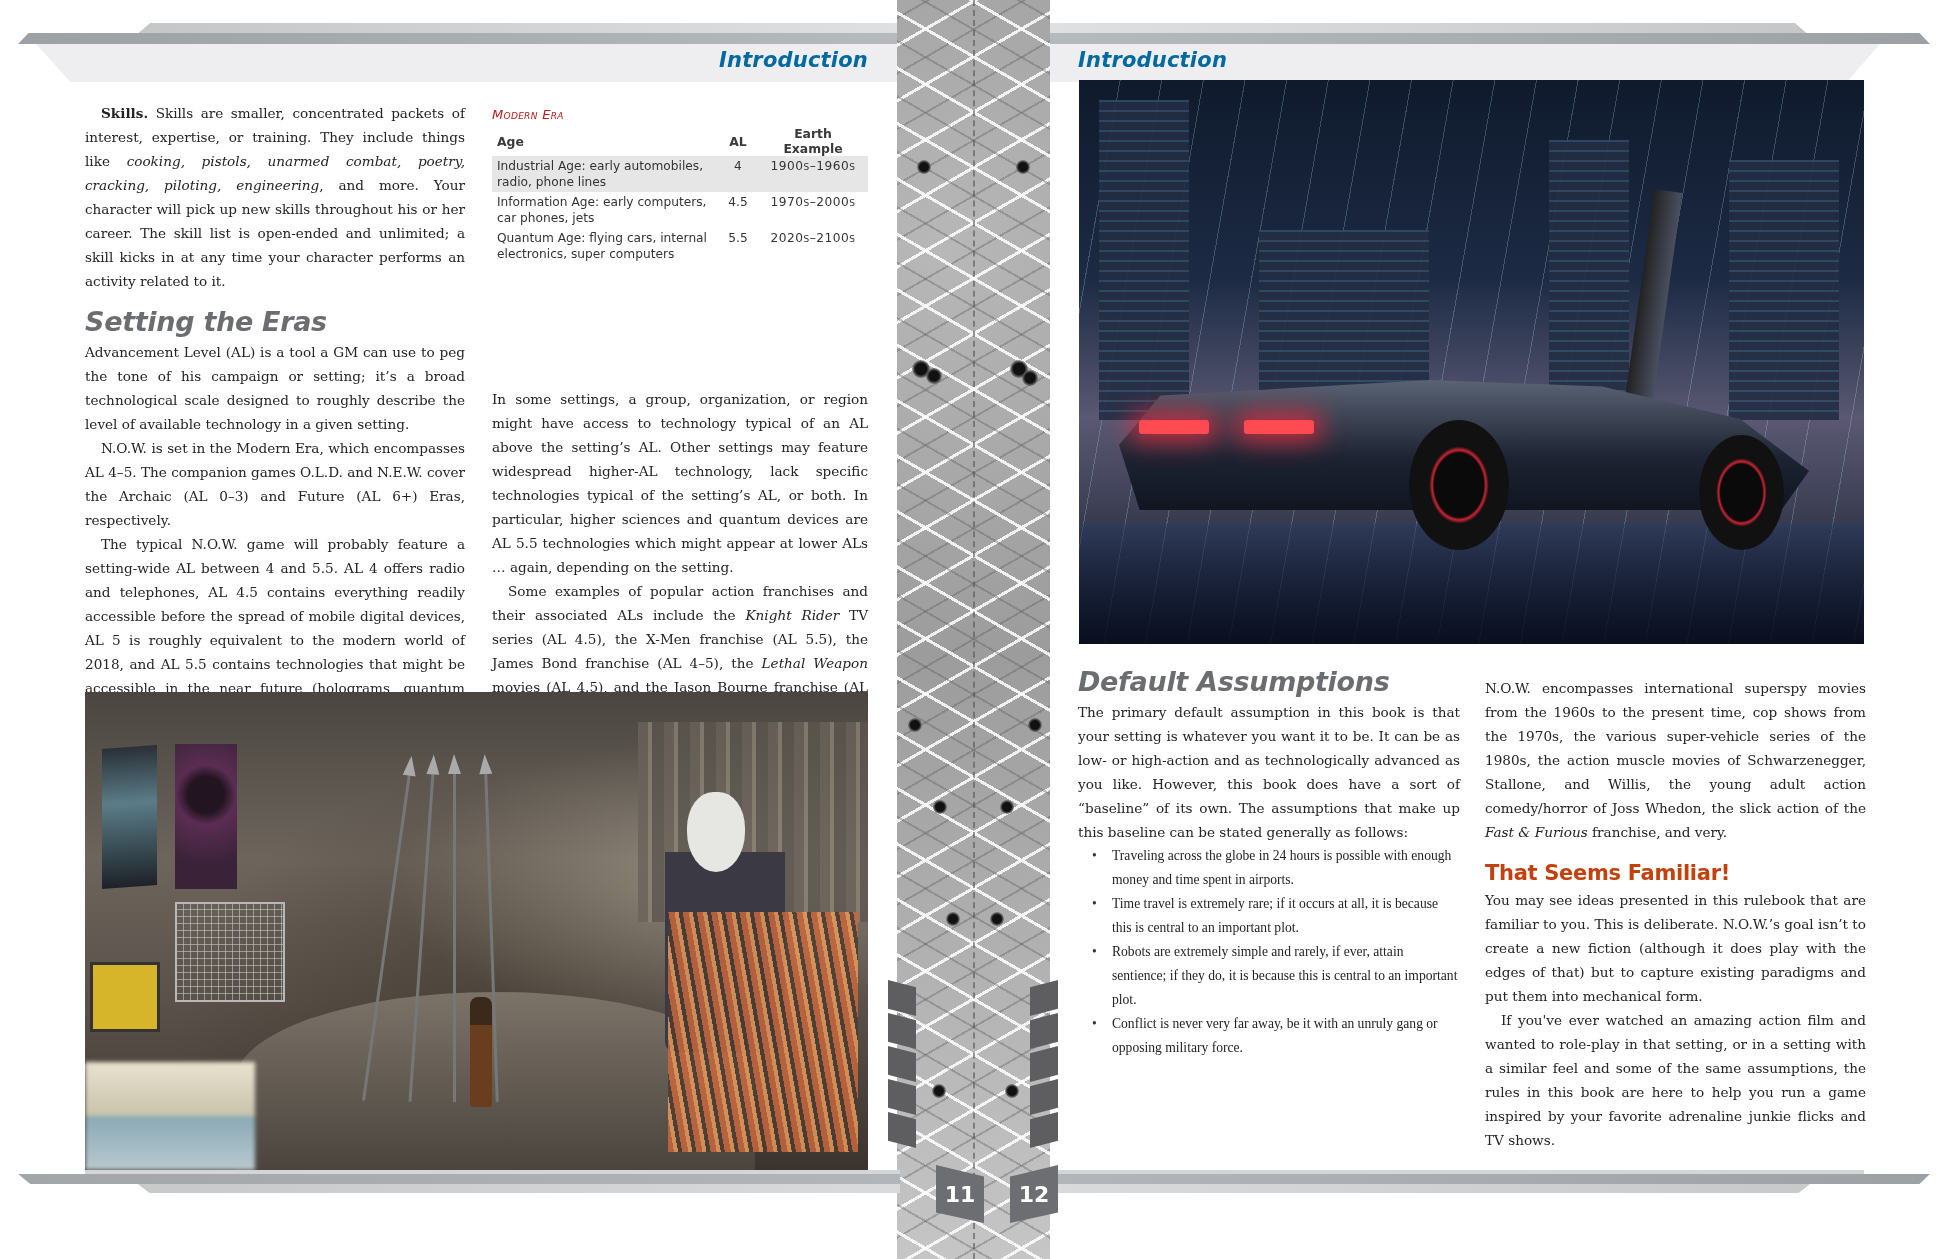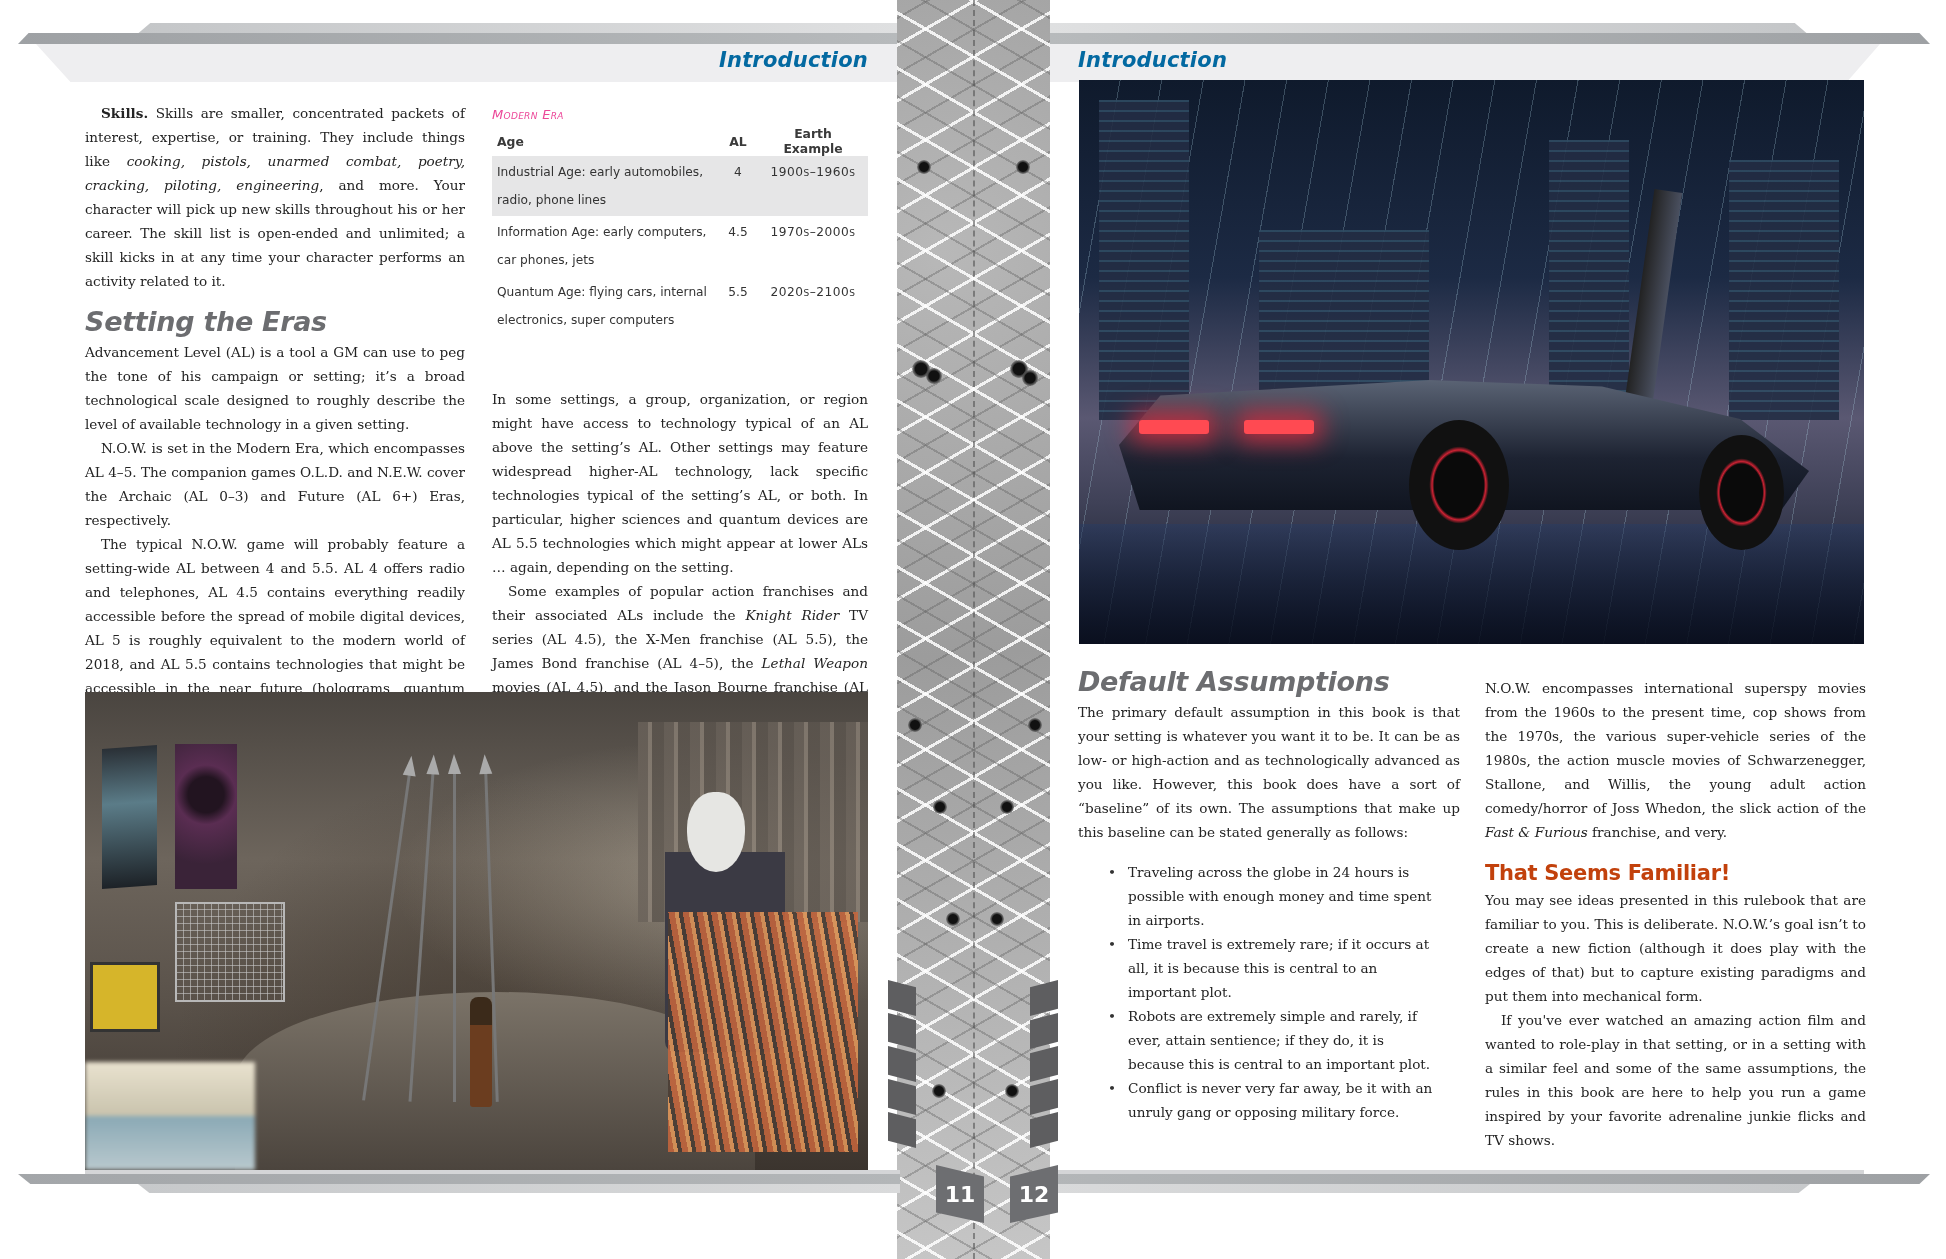--- a/index.html
+++ b/index.html
@@ -44,31 +44,31 @@
   .pageno-r { left: 1010px; clip-path: polygon(0 20%,100% 0,100% 82%,0 100%); }
 
   
   .col { position: absolute; font-size: 13.6px; line-height: 24px; text-align: justify; hyphens: auto; color: #232323; }
   .col p { margin: 0; }
   .col p.ind { text-indent: 16px; }
   .col .lead { font-weight: bold; }
   .col i { font-style: italic; }
   .h2 { font-family: "DejaVu Sans", sans-serif; font-style: italic; font-weight: bold; font-size: 27px; line-height: 36px; color: #6c6d70; letter-spacing: -0.3px; }
   .h3 { font-family: "DejaVu Sans", sans-serif; font-weight: bold; font-size: 21px; line-height: 30px; color: #c2410c; margin-top: 14px; letter-spacing: -0.3px; }
-  ul.bullets { list-style: none; margin: 16px; padding-left: 34px; text-align: left; }
+  ul.bullets { list-style: none; margin: 0; padding-left: 34px; text-align: left; font-family: Liberation Serif, serif; }
   ul.bullets li { position: relative; }
   ul.bullets li::before { content: "•"; position: absolute; left: -20px; color: #333; }
 
   
   .tbl { position: absolute; left: 492px; top: 104px; width: 376px; font-family: "DejaVu Sans", sans-serif; color: #333; }
-  .tbl-title { font-style: italic; font-variant: small-caps; font-size: 13px; color: #ec4899; height: 22px; line-height: 22px; letter-spacing: 0.3px; }
+  .tbl-title { font-style: italic; font-variant: small-caps; font-size: 13px; color: #b91c1c; height: 22px; line-height: 22px; letter-spacing: 0.3px; }
   .tbl table { width: 100%; border-collapse: collapse; font-size: 12.2px; }
   .tbl th { font-weight: bold; text-align: left; height: 24px; padding: 0 5px; color: #3a3a3a; font-size: 12.4px; }
   .tbl th.c, .tbl td.c { text-align: center; }
-  .tbl td { vertical-align: top; padding: 2px 5px; line-height: 28px; }
+  .tbl td { vertical-align: top; padding: 2px 5px; line-height: 16px; }
   .tbl tr.shade td { background: #e6e6e7; }
   .tbl td.al { width: 40px; }
   .tbl td.ex { width: 110px; font-variant: small-caps; letter-spacing: 0.5px; }
 
   
   .art { position: absolute; overflow: hidden; }
   .art-workshop { left: 85px; top: 692px; width: 783px; height: 478px;
     background:
       radial-gradient(ellipse at 78% 40%, rgba(210,200,180,0.35) 0, transparent 35%),
       radial-gradient(ellipse at 50% 80%, rgba(60,50,40,0.6) 0, transparent 55%),

